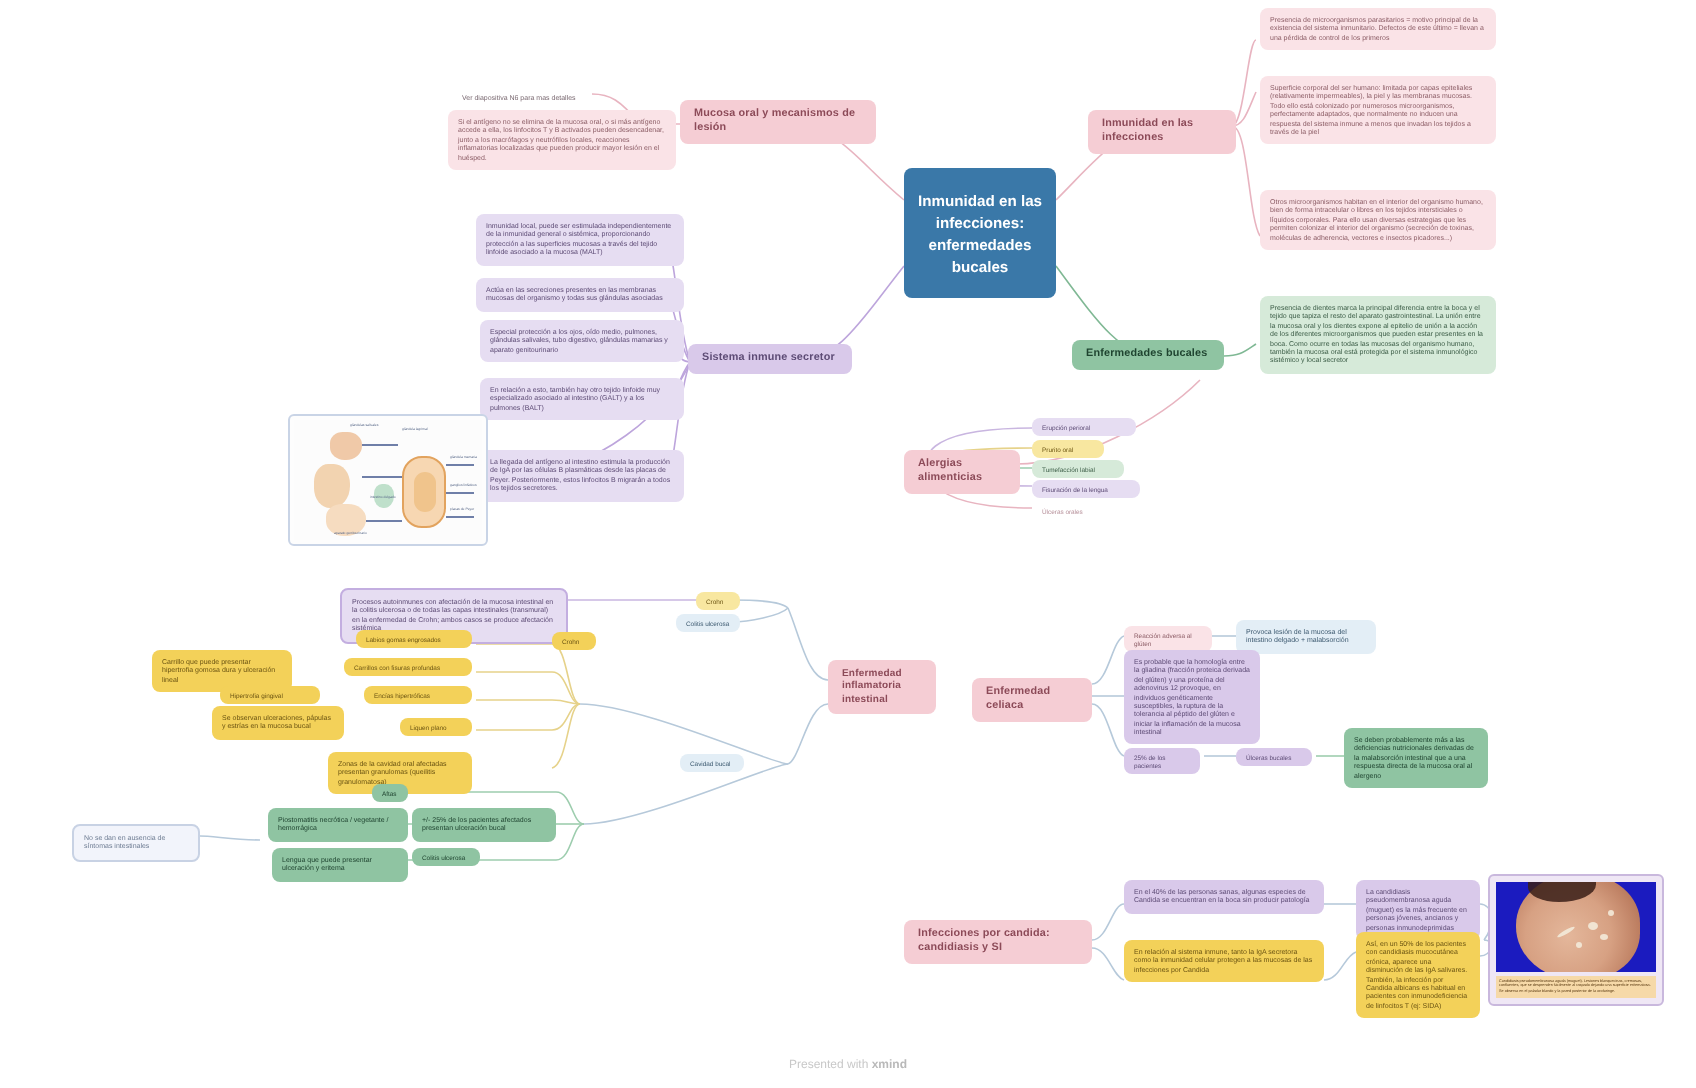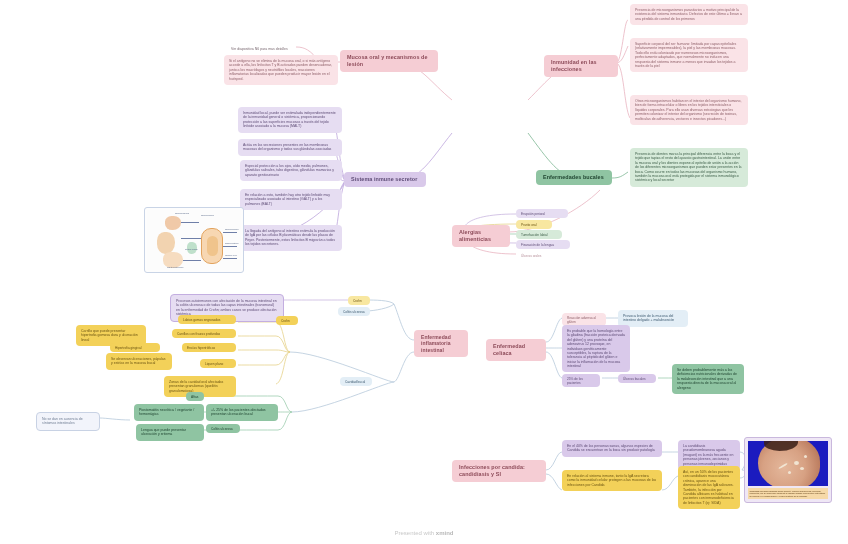--- a/index.html
+++ b/index.html
@@ -132,20 +132,21 @@
 
       <path d="M546 470 C 554 470, 556 452, 562 452" stroke="#b6c9da"></path>
       <path d="M546 474 C 554 474, 556 488, 562 490" stroke="#b6c9da"></path>
       <path d="M662 452 C 670 452, 672 452, 678 452" stroke="#b6c9da"></path>
       <path d="M662 490 C 670 490, 672 478, 678 476" stroke="#b6c9da"></path>
       <path d="M740 452 C 746 452, 748 462, 742 470" stroke="#b6c9da"></path>
       <path d="M740 478 C 746 478, 748 470, 742 470" stroke="#b6c9da"></path>
     </g>
   </svg>
 
+  <div id="center">Inmunidad en las infecciones: enfermedades bucales</div>
 
   <div class="node topic pink" style="left:340px; top:50px; width:98px;">Mucosa oral y mecanismos de lesión</div>
   <div class="node note" style="left:226px; top:43px; width:112px; background:transparent; color:#7b6a72;">Ver diapositiva N6 para mas detalles</div>
   <div class="node note pinkn" style="left:224px; top:55px; width:114px;">Si el antígeno no se elimina de la mucosa oral, o si más antígeno accede a ella, los linfocitos T y B activados pueden desencadenar, junto a los macrófagos y neutrófilos locales, reacciones inflamatorias localizadas que pueden producir mayor lesión en el huésped.</div>
 
   <div class="node topic pink" style="left:544px; top:55px; width:74px;">Inmunidad en las infecciones</div>
   <div class="node note pinkn" style="left:630px; top:4px; width:118px;">Presencia de microorganismos parasitarios = motivo principal de la existencia del sistema inmunitario. Defectos de este último = llevan a una pérdida de control de los primeros</div>
   <div class="node note pinkn" style="left:630px; top:38px; width:118px;">Superficie corporal del ser humano: limitada por capas epiteliales (relativamente impermeables), la piel y las membranas mucosas. Todo ello está colonizado por numerosos microorganismos, perfectamente adaptados, que normalmente no inducen una respuesta del sistema inmune a menos que invadan los tejidos a través de la piel</div>
   <div class="node note pinkn" style="left:630px; top:95px; width:118px;">Otros microorganismos habitan en el interior del organismo humano, bien de forma intracelular o libres en los tejidos intersticiales o líquidos corporales. Para ello usan diversas estrategias que les permiten colonizar el interior del organismo (secreción de toxinas, moléculas de adherencia, vectores e insectos picadores...)</div>
 

